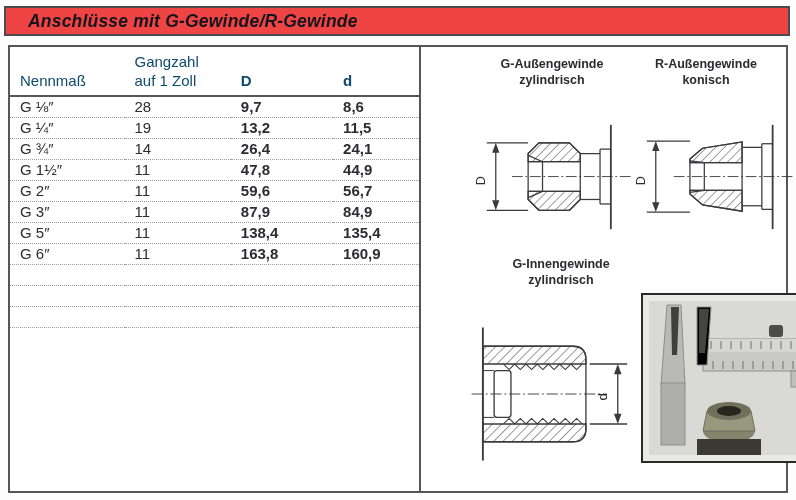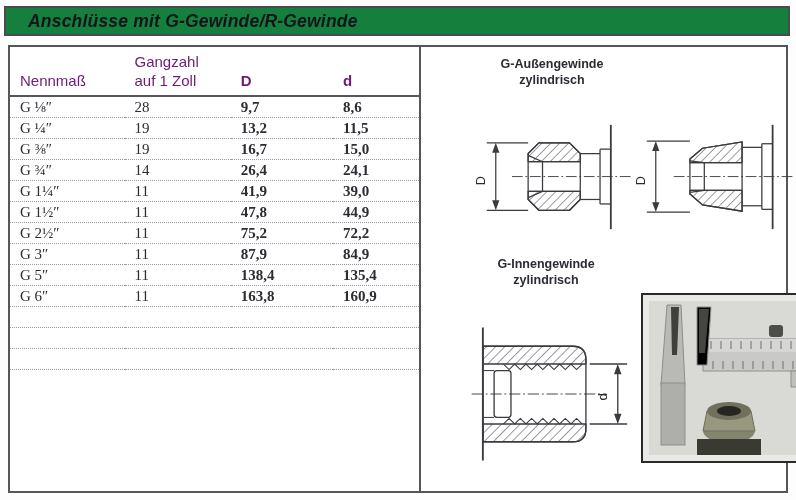--- a/index.html
+++ b/index.html
@@ -5,21 +5,21 @@
   * { margin: 0; padding: 0; box-sizing: border-box; }
   html, body { background: #ffffff; }
   body { font-family: "Liberation Sans", "DejaVu Sans", sans-serif; }
   .page {
     position: relative; width: 796px; height: 500px;
     background: #fdfdfd; overflow: hidden;
   }
   
   .header-bar {
     position: absolute; left: 4px; top: 6px; width: 786px; height: 30px;
-    background: #15803d; border: 2px solid #4a4a50;
+    background: #ef4444; border: 2px solid #4a4a50;
     display: flex; align-items: center;
   }
   .header-bar h1 {
     font-size: 17.5px; font-style: italic; font-weight: bold;
     color: #14141c; padding-left: 22px; letter-spacing: 0.2px;
     white-space: nowrap;
   }
   
   .content {
     position: absolute; left: 8px; top: 45px; width: 780px; height: 448px;
@@ -34,40 +34,40 @@
   table.thread-table {
     width: 100%; border-collapse: collapse; table-layout: fixed;
     font-size: 15px; color: #2c2c34;
   }
   table.thread-table col.c1 { width: 28%; }
   table.thread-table col.c2 { width: 26%; }
   table.thread-table col.c3 { width: 25%; }
   table.thread-table col.c4 { width: 21%; }
   table.thread-table th {
     text-align: left; font-weight: normal; vertical-align: bottom;
-    padding: 6px 0 4px 10px; line-height: 1.25; font-size: 15px; color: #701a75;
+    padding: 6px 0 4px 10px; line-height: 1.25; font-size: 15px; color: #0c4a6e;
   }
   table.thread-table th.bold-col { font-weight: bold; }
   table.thread-table thead tr { border-bottom: 2px solid #55555a; }
   table.thread-table td {
     height: 20.5px; padding: 0 0 0 10px; line-height: 20px;
     white-space: nowrap; overflow: hidden;
   }
-  table.thread-table tbody tr { border-bottom: 1px dotted #9a9aa2; font-family: Liberation Serif, serif; }
+  table.thread-table tbody tr { border-bottom: 1px dotted #9a9aa2; }
   table.thread-table tbody tr:last-child { border-bottom: none; }
   table.thread-table td:nth-child(3), table.thread-table td:nth-child(4) { font-weight: bold; }
   
   .diagram-area { position: absolute; left: 411px; top: 0; width: 365px; height: 444px; margin-left: 33px; }
   .diag-title {
     position: absolute; width: 160px; text-align: center;
     font-size: 12.5px; font-weight: bold; color: #2b2b33; line-height: 1.3;
   }
   .diag-title.t1 { left: 18px;  top: 9px;  }
   .diag-title.t2 { left: 172px; top: 9px;  }
-  .diag-title.t3 { left: 12px;  top: 209px; }
+  .diag-title.t3 { left: 27px;  top: 209px; }
   .drawing { position: absolute; }
   .drawing.d1 { left: 22px;  top: 66px;  }
   .drawing.d2 { left: 182px; top: 66px;  }
   .drawing.d3 { left: 12px;  top: 268px; }
   .photo-frame { position: absolute; left: 187px; top: 246px; }
 </style>
 </head>
 <body>
 
 <div class="page">
@@ -104,48 +104,36 @@
               <td>9,7</td>
               <td>8,6</td>
             </tr>
             <tr>
               <td>G ¼″</td>
               <td>19</td>
               <td>13,2</td>
               <td>11,5</td>
             </tr>
             <tr>
-              <td>G ⅜″</td>
-              <td>19</td>
-              <td>16,7</td>
-              <td>15,0</td>
-            </tr>
-            <tr>
               <td>G ¾″</td>
               <td>14</td>
               <td>26,4</td>
               <td>24,1</td>
             </tr>
             <tr>
-              <td>G 1¼″</td>
-              <td>11</td>
-              <td>41,9</td>
-              <td>39,0</td>
-            </tr>
-            <tr>
               <td>G 1½″</td>
               <td>11</td>
               <td>47,8</td>
               <td>44,9</td>
             </tr>
             <tr>
-              <td>G 2½″</td>
-              <td>11</td>
-              <td>75,2</td>
-              <td>72,2</td>
+              <td>G 2″</td>
+              <td>11</td>
+              <td>59,6</td>
+              <td>56,7</td>
             </tr>
             <tr>
               <td>G 3″</td>
               <td>11</td>
               <td>87,9</td>
               <td>84,9</td>
             </tr>
             <tr>
               <td>G 5″</td>
               <td>11</td>
@@ -186,20 +174,24 @@
       </table>
     </div>
 
     <div class="v-divider"></div>
 
     <div class="diagram-area">
 
       <div class="diag-title t1">
         <span>G-Außengewinde</span><br>
         <span>zylindrisch</span>
+      </div>
+      <div class="diag-title t2">
+        <span>R-Außengewinde</span><br>
+        <span>konisch</span>
       </div>
 
       <svg class="drawing d1" width="160" height="128" viewBox="0 0 178 128">
         <defs>
           <pattern id="hatch1" width="7" height="7" patternTransform="rotate(45)" patternUnits="userSpaceOnUse">
             <line x1="0" y1="0" x2="0" y2="7" stroke="#4a4a52" stroke-width="1.2"></line>
           </pattern>
         </defs>
         <g stroke="#3a3a40" stroke-width="1.4" fill="none">
 

